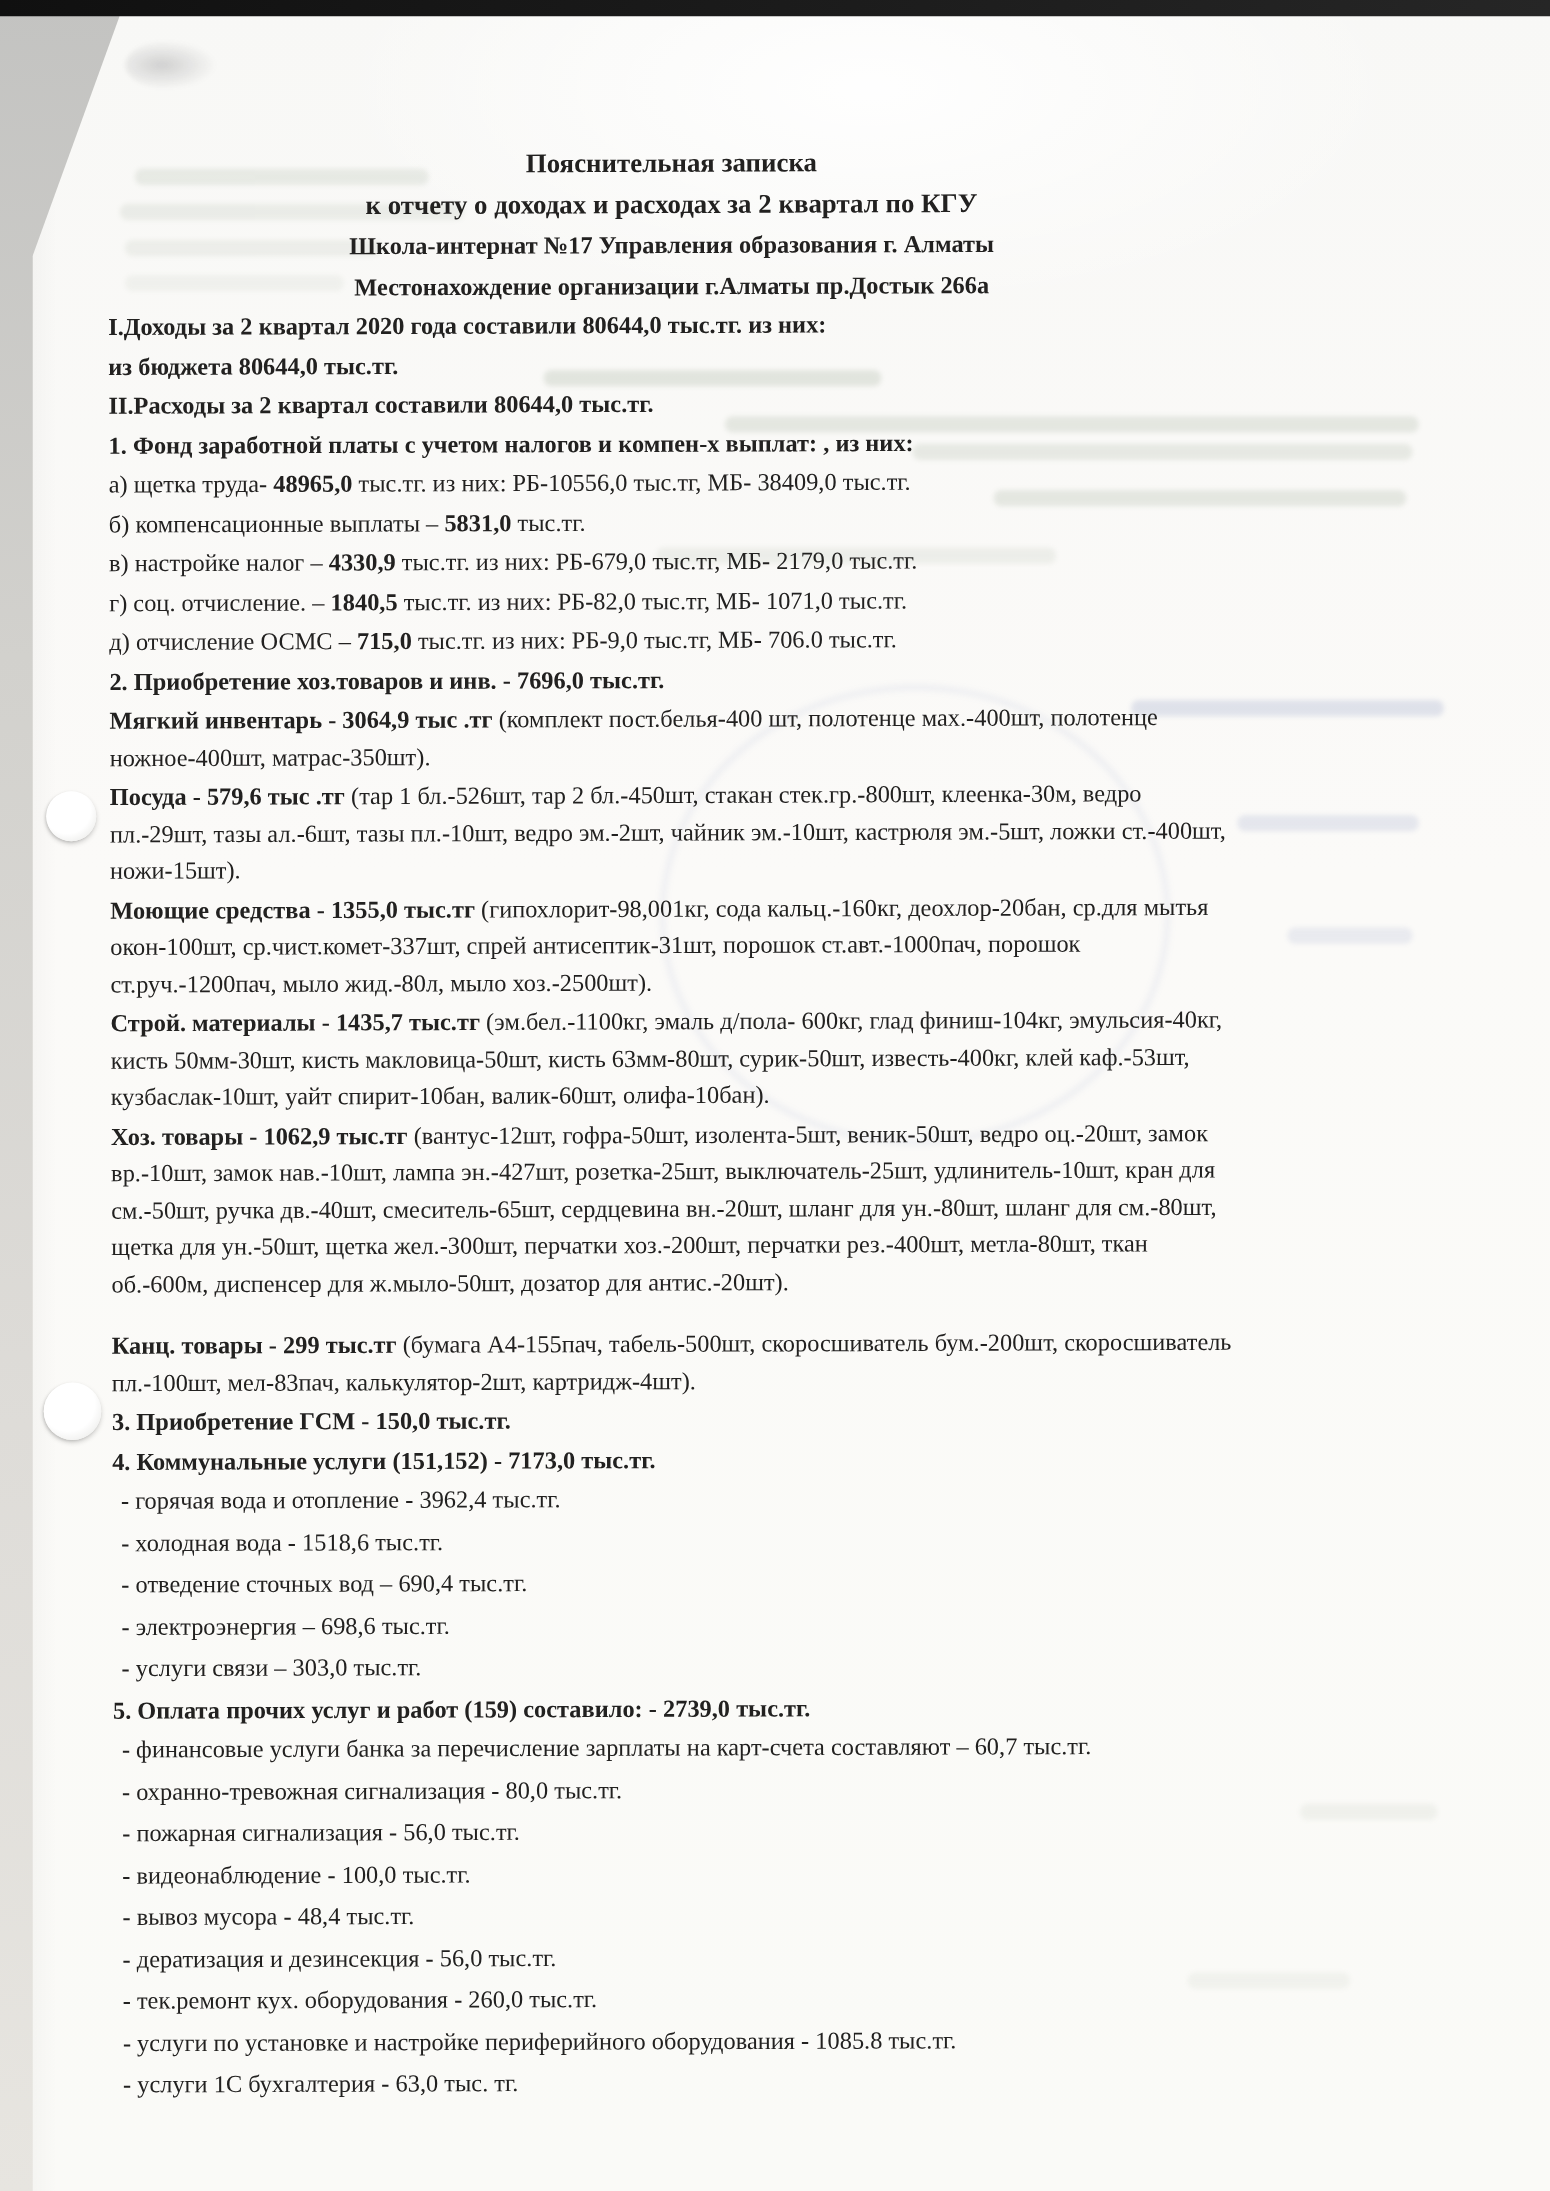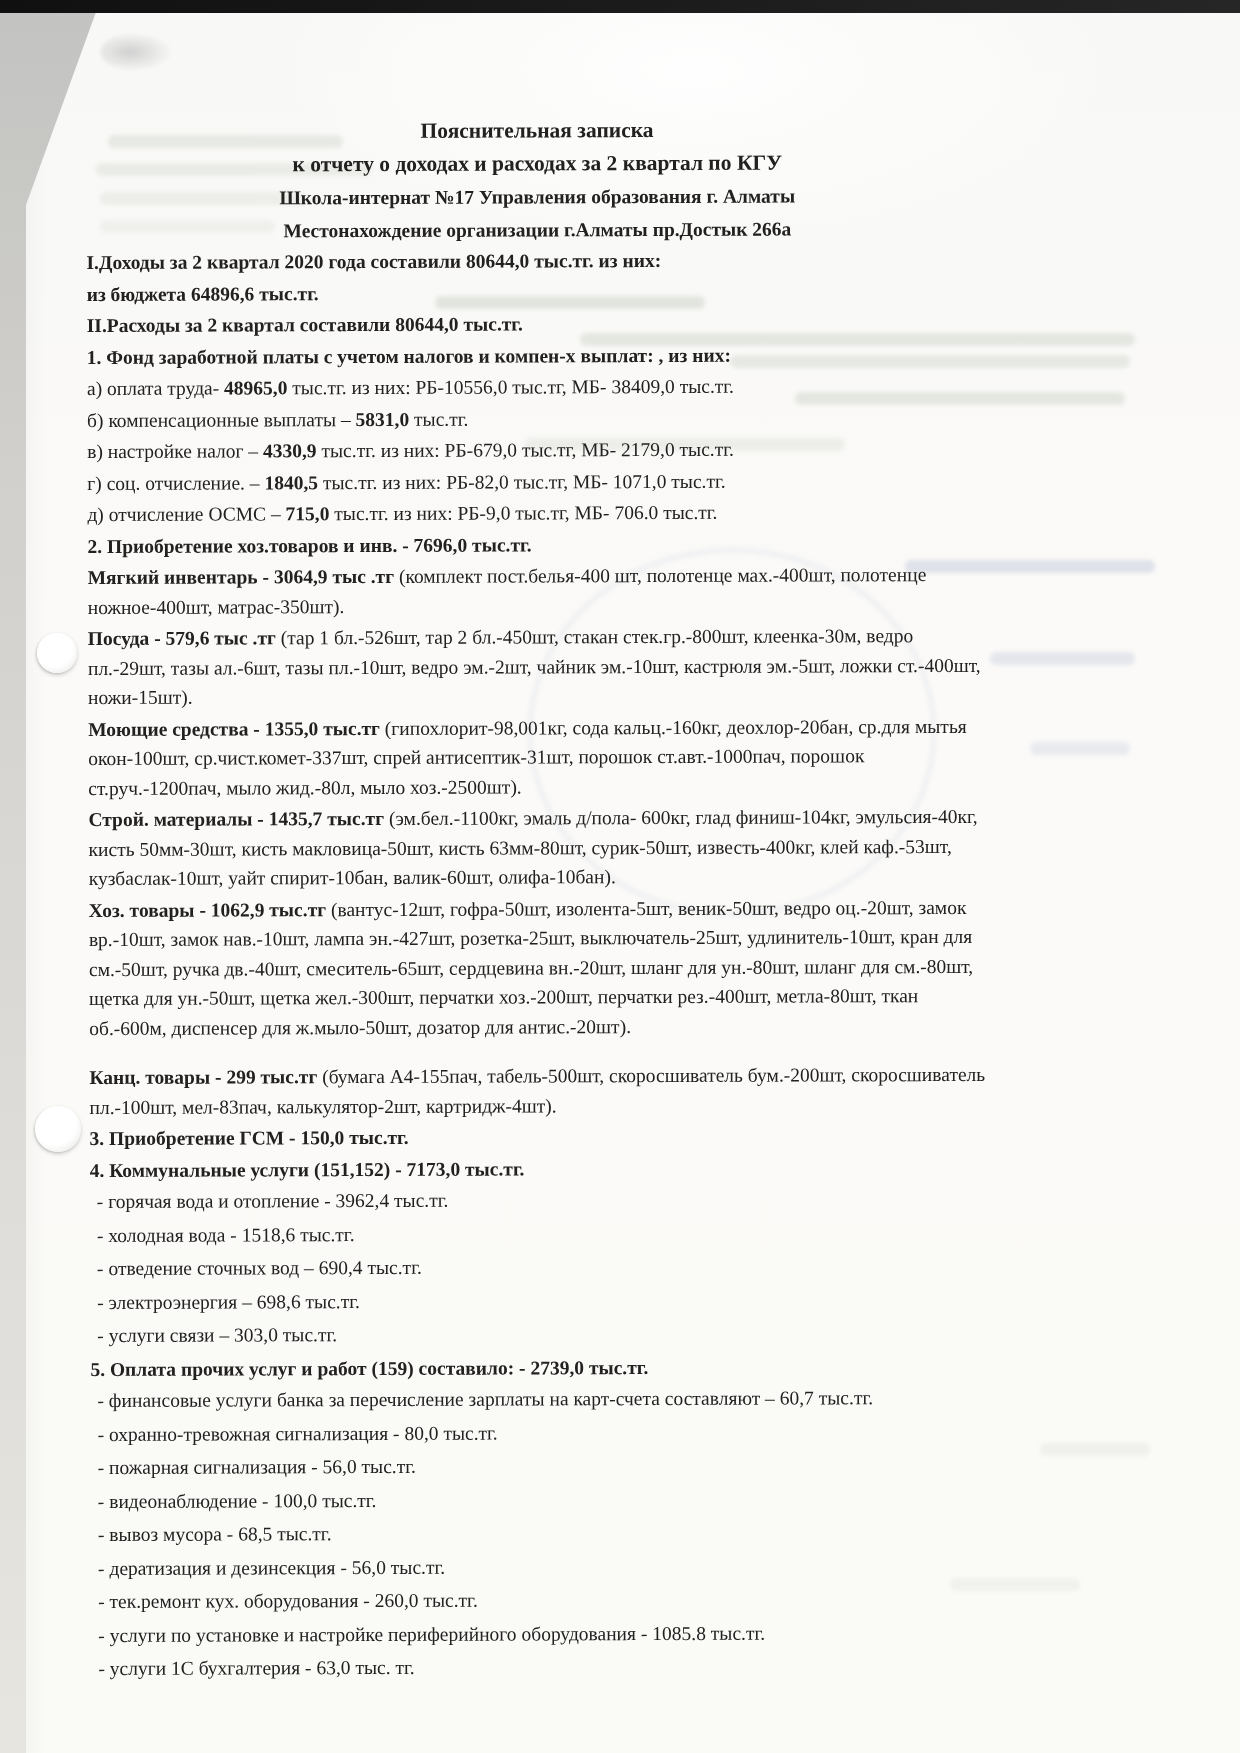--- a/index.html
+++ b/index.html
@@ -85,24 +85,24 @@
 
   <div class="hole h1"></div>
   <div class="hole h2"></div>
 
   <div class="doc">
       <p class="title-lg"><b>Пояснительная записка</b></p>
       <p class="title-lg"><b>к отчету о доходах и расходах за 2 квартал по КГУ</b></p>
       <p class="title-sm"><b>Школа-интернат №17 Управления образования г. Алматы</b></p>
       <p class="title-sm"><b>Местонахождение организации  г.Алматы  пр.Достык 266а</b></p>
       <p class="bold"><b>I.Доходы за 2 квартал 2020 года составили  80644,0 тыс.тг.  из них:</b></p>
-      <p class="bold"><b>из бюджета 64896,6 тыс.тг.</b></p>
+      <p class="bold"><b>из бюджета 80644,0 тыс.тг.</b></p>
       <p class="bold"><b>II.Расходы за 2 квартал составили  80644,0 тыс.тг.</b></p>
       <p class="bold"><b>1. Фонд заработной платы с учетом налогов и компен-х выплат: , из них:</b></p>
-      <p class="body"><span>а) оплата труда-   </span><b>48965,0</b><span> тыс.тг. из них: РБ-10556,0 тыс.тг, МБ- 38409,0 тыс.тг.</span></p>
+      <p class="body"><span>а) щетка труда-   </span><b>48965,0</b><span> тыс.тг. из них: РБ-10556,0 тыс.тг, МБ- 38409,0 тыс.тг.</span></p>
       <p class="body"><span>б) компенсационные выплаты – </span><b>5831,0</b><span> тыс.тг.</span></p>
       <p class="body"><span>в) настройке налог – </span><b>4330,9</b><span> тыс.тг. из них: РБ-679,0 тыс.тг, МБ- 2179,0 тыс.тг.</span></p>
       <p class="body"><span>г) соц. отчисление. – </span><b>1840,5</b><span> тыс.тг. из них: РБ-82,0 тыс.тг, МБ- 1071,0 тыс.тг.</span></p>
       <p class="body"><span>д) отчисление ОСМС – </span><b>715,0</b><span> тыс.тг. из них: РБ-9,0 тыс.тг, МБ- 706.0 тыс.тг.</span></p>
       <p class="bold"><b>2. Приобретение хоз.товаров и инв. - 7696,0 тыс.тг.</b></p>
       <p class="body"><b>Мягкий инвентарь - 3064,9 тыс .тг</b><span> (комплект пост.белья-400 шт, полотенце мах.-400шт, полотенце ножное-400шт, матрас-350шт).</span></p>
       <p class="body"><b>Посуда - 579,6 тыс .тг</b><span> (тар 1 бл.-526шт, тар 2 бл.-450шт, стакан стек.гр.-800шт, клеенка-30м, ведро пл.-29шт, тазы ал.-6шт, тазы пл.-10шт, ведро эм.-2шт, чайник эм.-10шт, кастрюля эм.-5шт, ложки ст.-400шт, ножи-15шт).</span></p>
       <p class="body"><b>Моющие средства - 1355,0 тыс.тг</b><span> (гипохлорит-98,001кг, сода кальц.-160кг, деохлор-20бан, ср.для мытья окон-100шт, ср.чист.комет-337шт, спрей антисептик-31шт, порошок ст.авт.-1000пач, порошок ст.руч.-1200пач, мыло жид.-80л, мыло хоз.-2500шт).</span></p>
       <p class="body"><b>Строй. материалы - 1435,7 тыс.тг</b><span> (эм.бел.-1100кг, эмаль д/пола- 600кг, глад финиш-104кг, эмульсия-40кг, кисть 50мм-30шт, кисть макловица-50шт, кисть 63мм-80шт, сурик-50шт, известь-400кг, клей каф.-53шт, кузбаслак-10шт, уайт спирит-10бан, валик-60шт, олифа-10бан).</span></p>
       <p class="body"><b>Хоз. товары - 1062,9 тыс.тг</b><span> (вантус-12шт, гофра-50шт, изолента-5шт, веник-50шт, ведро оц.-20шт, замок вр.-10шт, замок нав.-10шт, лампа эн.-427шт, розетка-25шт, выключатель-25шт, удлинитель-10шт, кран для см.-50шт, ручка дв.-40шт, смеситель-65шт, сердцевина вн.-20шт, шланг для ун.-80шт, шланг для см.-80шт, щетка для ун.-50шт, щетка жел.-300шт, перчатки хоз.-200шт, перчатки рез.-400шт, метла-80шт, ткан об.-600м, диспенсер для ж.мыло-50шт, дозатор для антис.-20шт).</span></p>
@@ -112,21 +112,21 @@
       <p class="dash"><span> - горячая вода и отопление - 3962,4 тыс.тг.</span></p>
       <p class="dash"><span> - холодная вода - 1518,6 тыс.тг.</span></p>
       <p class="dash"><span> - отведение сточных вод – 690,4 тыс.тг.</span></p>
       <p class="dash"><span> - электроэнергия –   698,6 тыс.тг.</span></p>
       <p class="dash"><span> - услуги связи – 303,0 тыс.тг.</span></p>
       <p class="bold"><b>5. Оплата прочих услуг и работ (159) составило: - 2739,0 тыс.тг.</b></p>
       <p class="dash"><span> - финансовые услуги банка за перечисление зарплаты на карт-счета составляют – 60,7 тыс.тг.</span></p>
       <p class="dash"><span> - охранно-тревожная сигнализация - 80,0 тыс.тг.</span></p>
       <p class="dash"><span> - пожарная сигнализация - 56,0 тыс.тг.</span></p>
       <p class="dash"><span> - видеонаблюдение - 100,0 тыс.тг.</span></p>
-      <p class="dash"><span> - вывоз мусора - 68,5 тыс.тг.</span></p>
+      <p class="dash"><span> - вывоз мусора - 48,4 тыс.тг.</span></p>
       <p class="dash"><span> - дератизация и дезинсекция - 56,0 тыс.тг.</span></p>
       <p class="dash"><span> - тек.ремонт кух. оборудования   - 260,0 тыс.тг.</span></p>
       <p class="dash"><span> - услуги по установке и настройке периферийного оборудования - 1085.8 тыс.тг.</span></p>
       <p class="dash"><span> - услуги 1С бухгалтерия   - 63,0 тыс. тг.</span></p>
     </div>
 </div>
 
 <div class="top-band"></div>
 
 </body></html>

